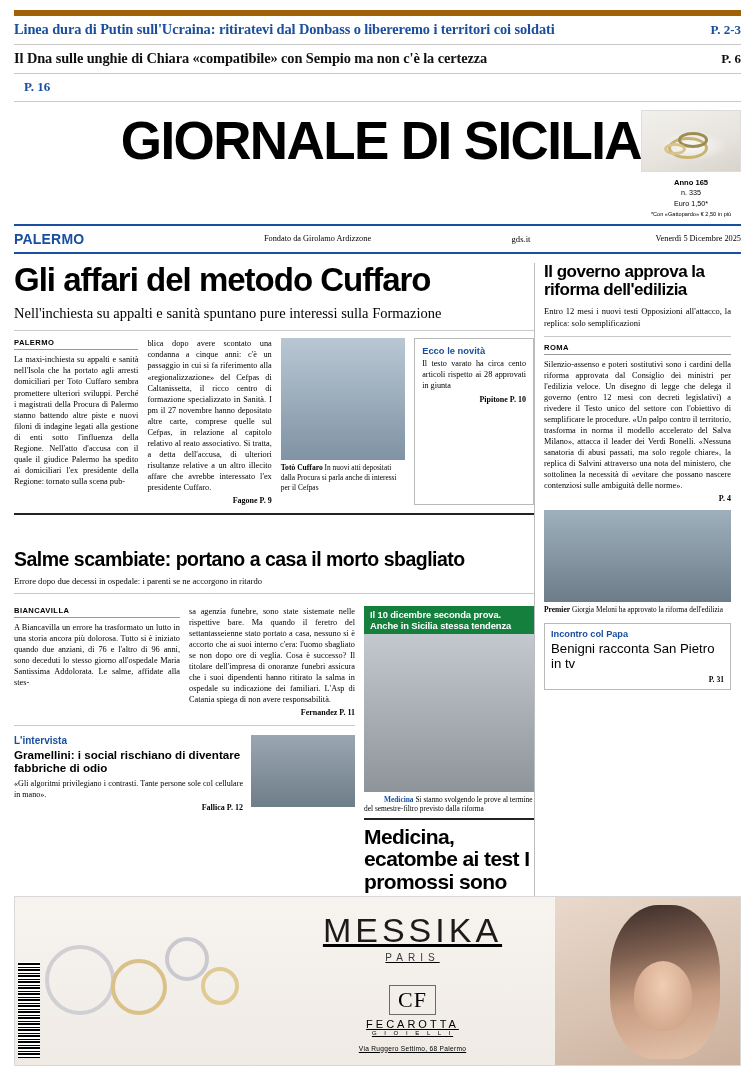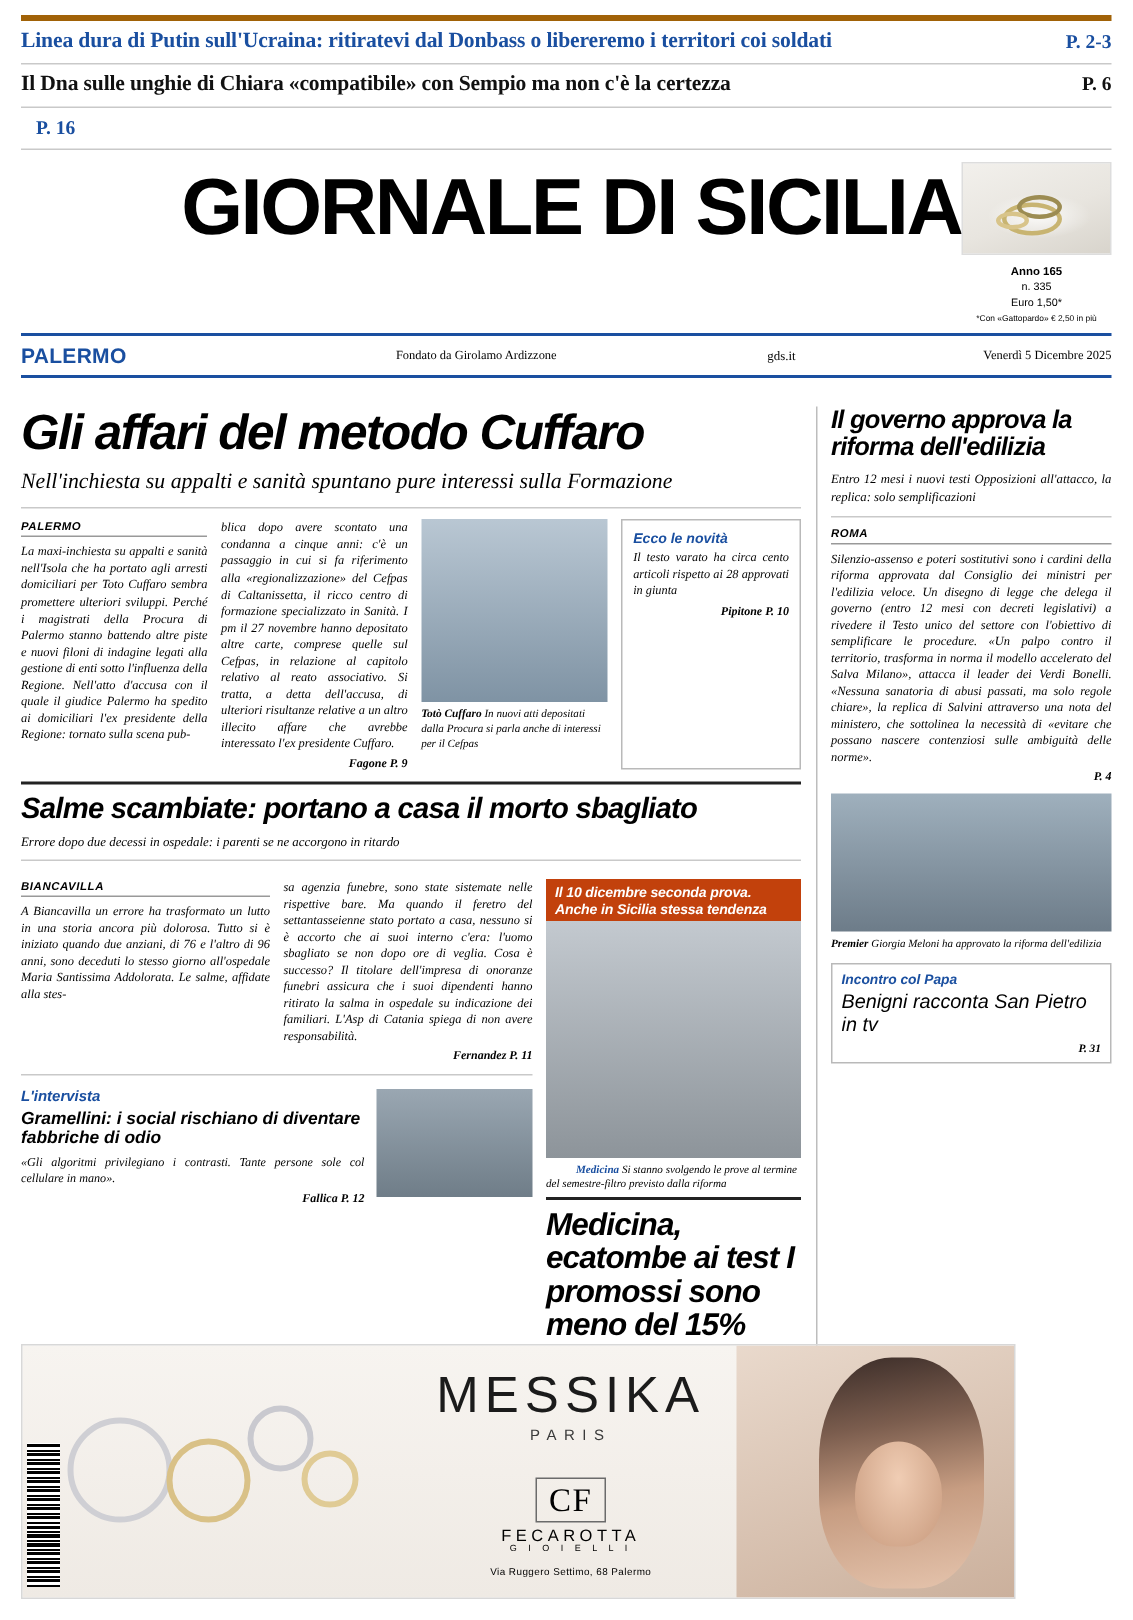--- a/index.html
+++ b/index.html
@@ -14,21 +14,21 @@
   .page { width: 755px; height: 1080px; position: relative; padding: 0 14px; }
 
   
   .teasers { padding-top: 10px; }
   .teaser {
     display: flex;
     align-items: baseline;
     border-bottom: 1px solid #c9c9c9;
     padding: 5px 0 6px 0;
   }
-  .teaser:first-child { border-top: 4px solid #a16207; align-items: flex-end; }
+  .teaser:first-child { border-top: 6px solid #a16207; }
   .teaser-text {
     flex: 1;
     font-family: "Liberation Serif", serif;
     font-weight: bold;
     font-size: 14.4px;
     letter-spacing: -0.1px;
   }
   .teaser-page {
     font-weight: bold;
     font-size: 13px;
@@ -99,21 +99,21 @@
     font-weight: bold;
     font-size: 14px;
     letter-spacing: .2px;
     width: 160px;
   }
   .headbar .founder { flex: 1; text-align: center; font-size: 8.3px; font-family:"Liberation Serif",serif;}
   .headbar .site { width: 120px; text-align: center; font-size: 8.6px; font-family:"Liberation Serif",serif;}
   .headbar .date { width: 160px; text-align: right; font-size: 8.3px; font-family:"Liberation Serif",serif;}
 
   
-  .content { display: flex; gap: 10px; padding-top: 19px; font-style: italic; }
+  .content { display: flex; padding-top: 9px; }
   .left-col { width: 520px; }
   .right-col { width: 197px; border-left: 1px solid #bdbdbd; padding-left: 9px; }
 
   h1.lead {
     font-family: "Liberation Sans", sans-serif;
     font-weight: bold;
     font-size: 33px;
     letter-spacing: -1px;
     line-height: 1.02;
   }
@@ -193,36 +193,37 @@
 
   
   .rule-thick { border-top: 2px solid #222; margin-top: 8px; }
   h2.story {
     font-family: "Liberation Sans", sans-serif;
     font-weight: bold;
     font-size: 19.5px;
     line-height: 1.06;
     letter-spacing: -.5px;
     padding-top: 6px;
+    margin-top: 28px;
   }
   .story-sub {
     font-size: 8.6px;
     line-height: 1.3;
     padding-top: 6px;
     border-bottom: 1px solid #c9c9c9;
     padding-bottom: 6px;
     margin-bottom: 5px;
   }
 
   .mid-row { display: flex; gap: 9px; padding-top: 7px; }
   .mid-left { width: 341px; }
   .mid-right { width: 170px; }
 
   .banner-strip {
-    background: #c2410c;
+    background: #15803d;
     color: #fff;
     font-family: "Liberation Sans", sans-serif;
     font-weight: bold;
     font-size: 9.4px;
     padding: 3px 6px;
     letter-spacing: -.1px;
   }
   .photo.p2 { height: 158px; background: linear-gradient(#c3c9cf,#8d949a); }
   .cap-strip {
     font-size: 7.4px;
@@ -301,26 +302,27 @@
   }
   .box-papa .k { color:#1a4fa0; font-family:"Liberation Sans",sans-serif; font-weight:bold; font-size:9.2px;}
   .box-papa .t { font-family:"Liberation Sans",sans-serif; font-size:13.2px; line-height:1.1; padding-top:3px;}
   .box-papa .p { font-size:7.6px; font-weight:bold; text-align:right; padding-top:4px;}
 
   
   .advert {
     position: absolute;
     left: 14px;
     bottom: 14px;
-    width: 663px;
+    width: 727px;
     height: 170px;
     border: 1px solid #d8d8d8;
     display: flex;
     background: linear-gradient(180deg,#f7f4f0,#efeae4);
     overflow: hidden;
+    text-decoration: underline;
   }
   .ad-left { width: 255px; position: relative; }
   .ad-center { flex: 1; display:flex; flex-direction:column; align-items:center; justify-content:center; }
   .ad-right { width: 185px; position: relative; background: linear-gradient(160deg,#e9d9cc,#cbb09c); }
   .ad-brand {
     font-family: "Liberation Sans", sans-serif;
     font-size: 34px;
     letter-spacing: 4px;
     color: #1b1b1b;
   }

